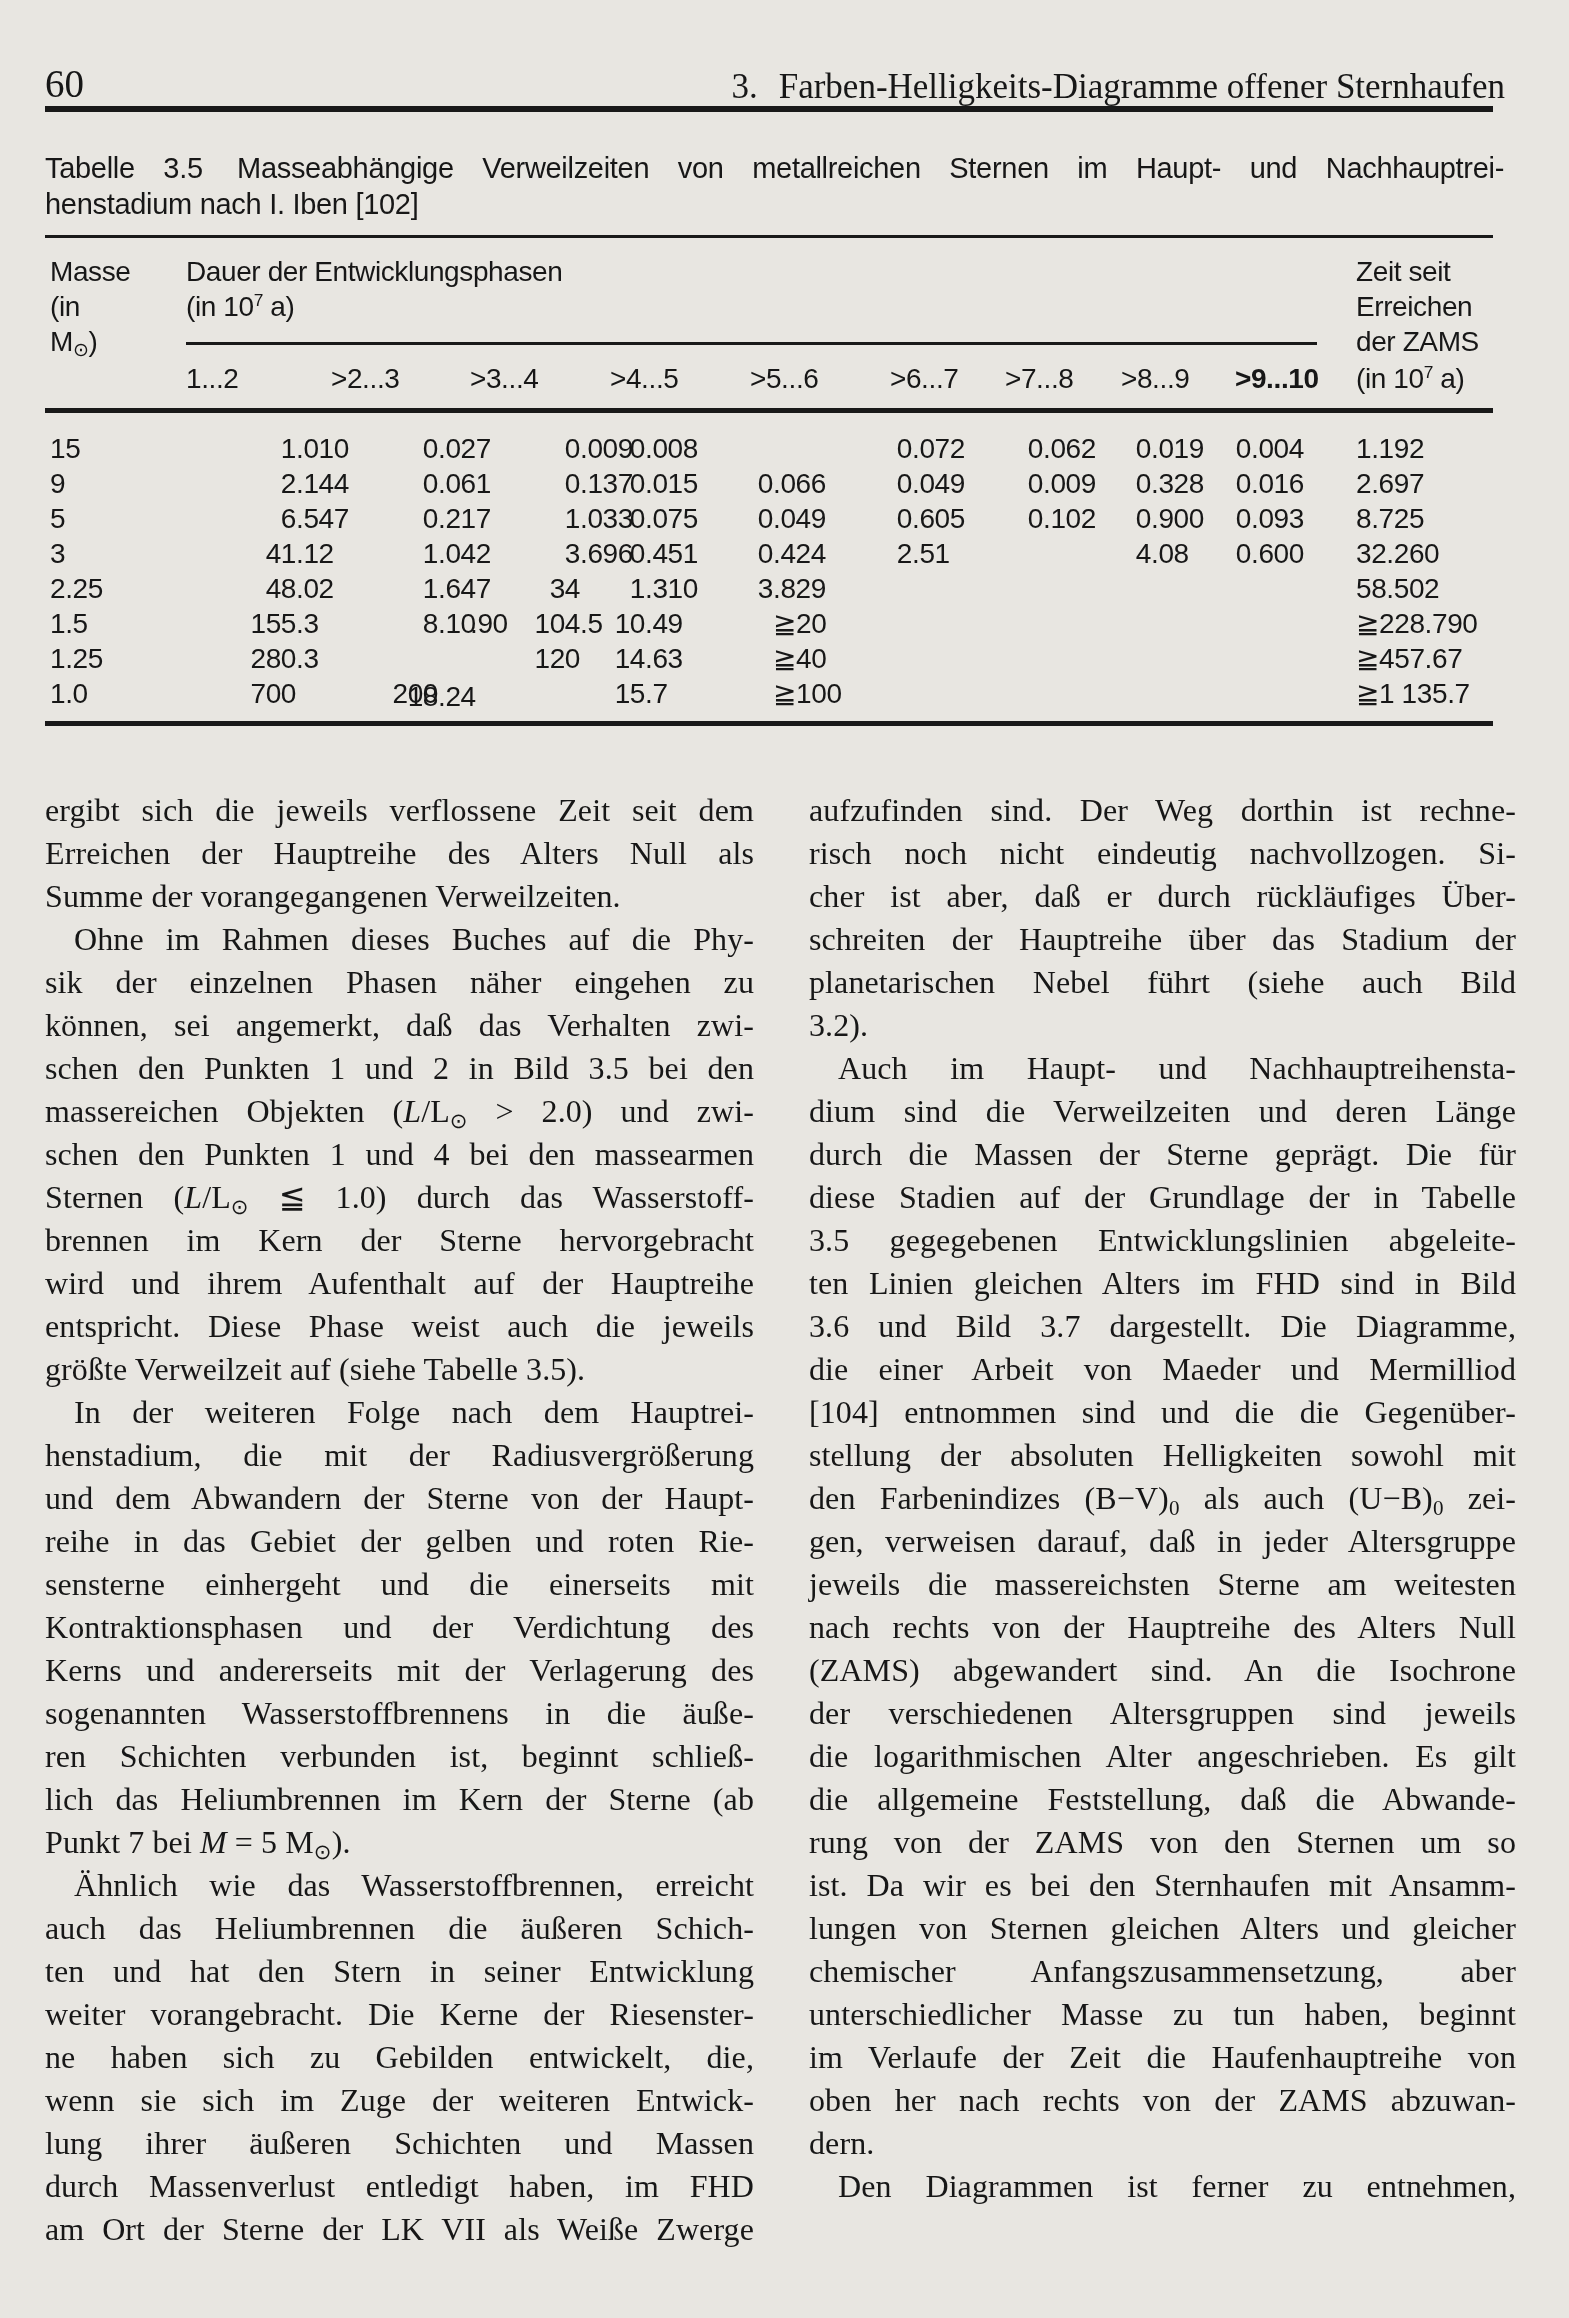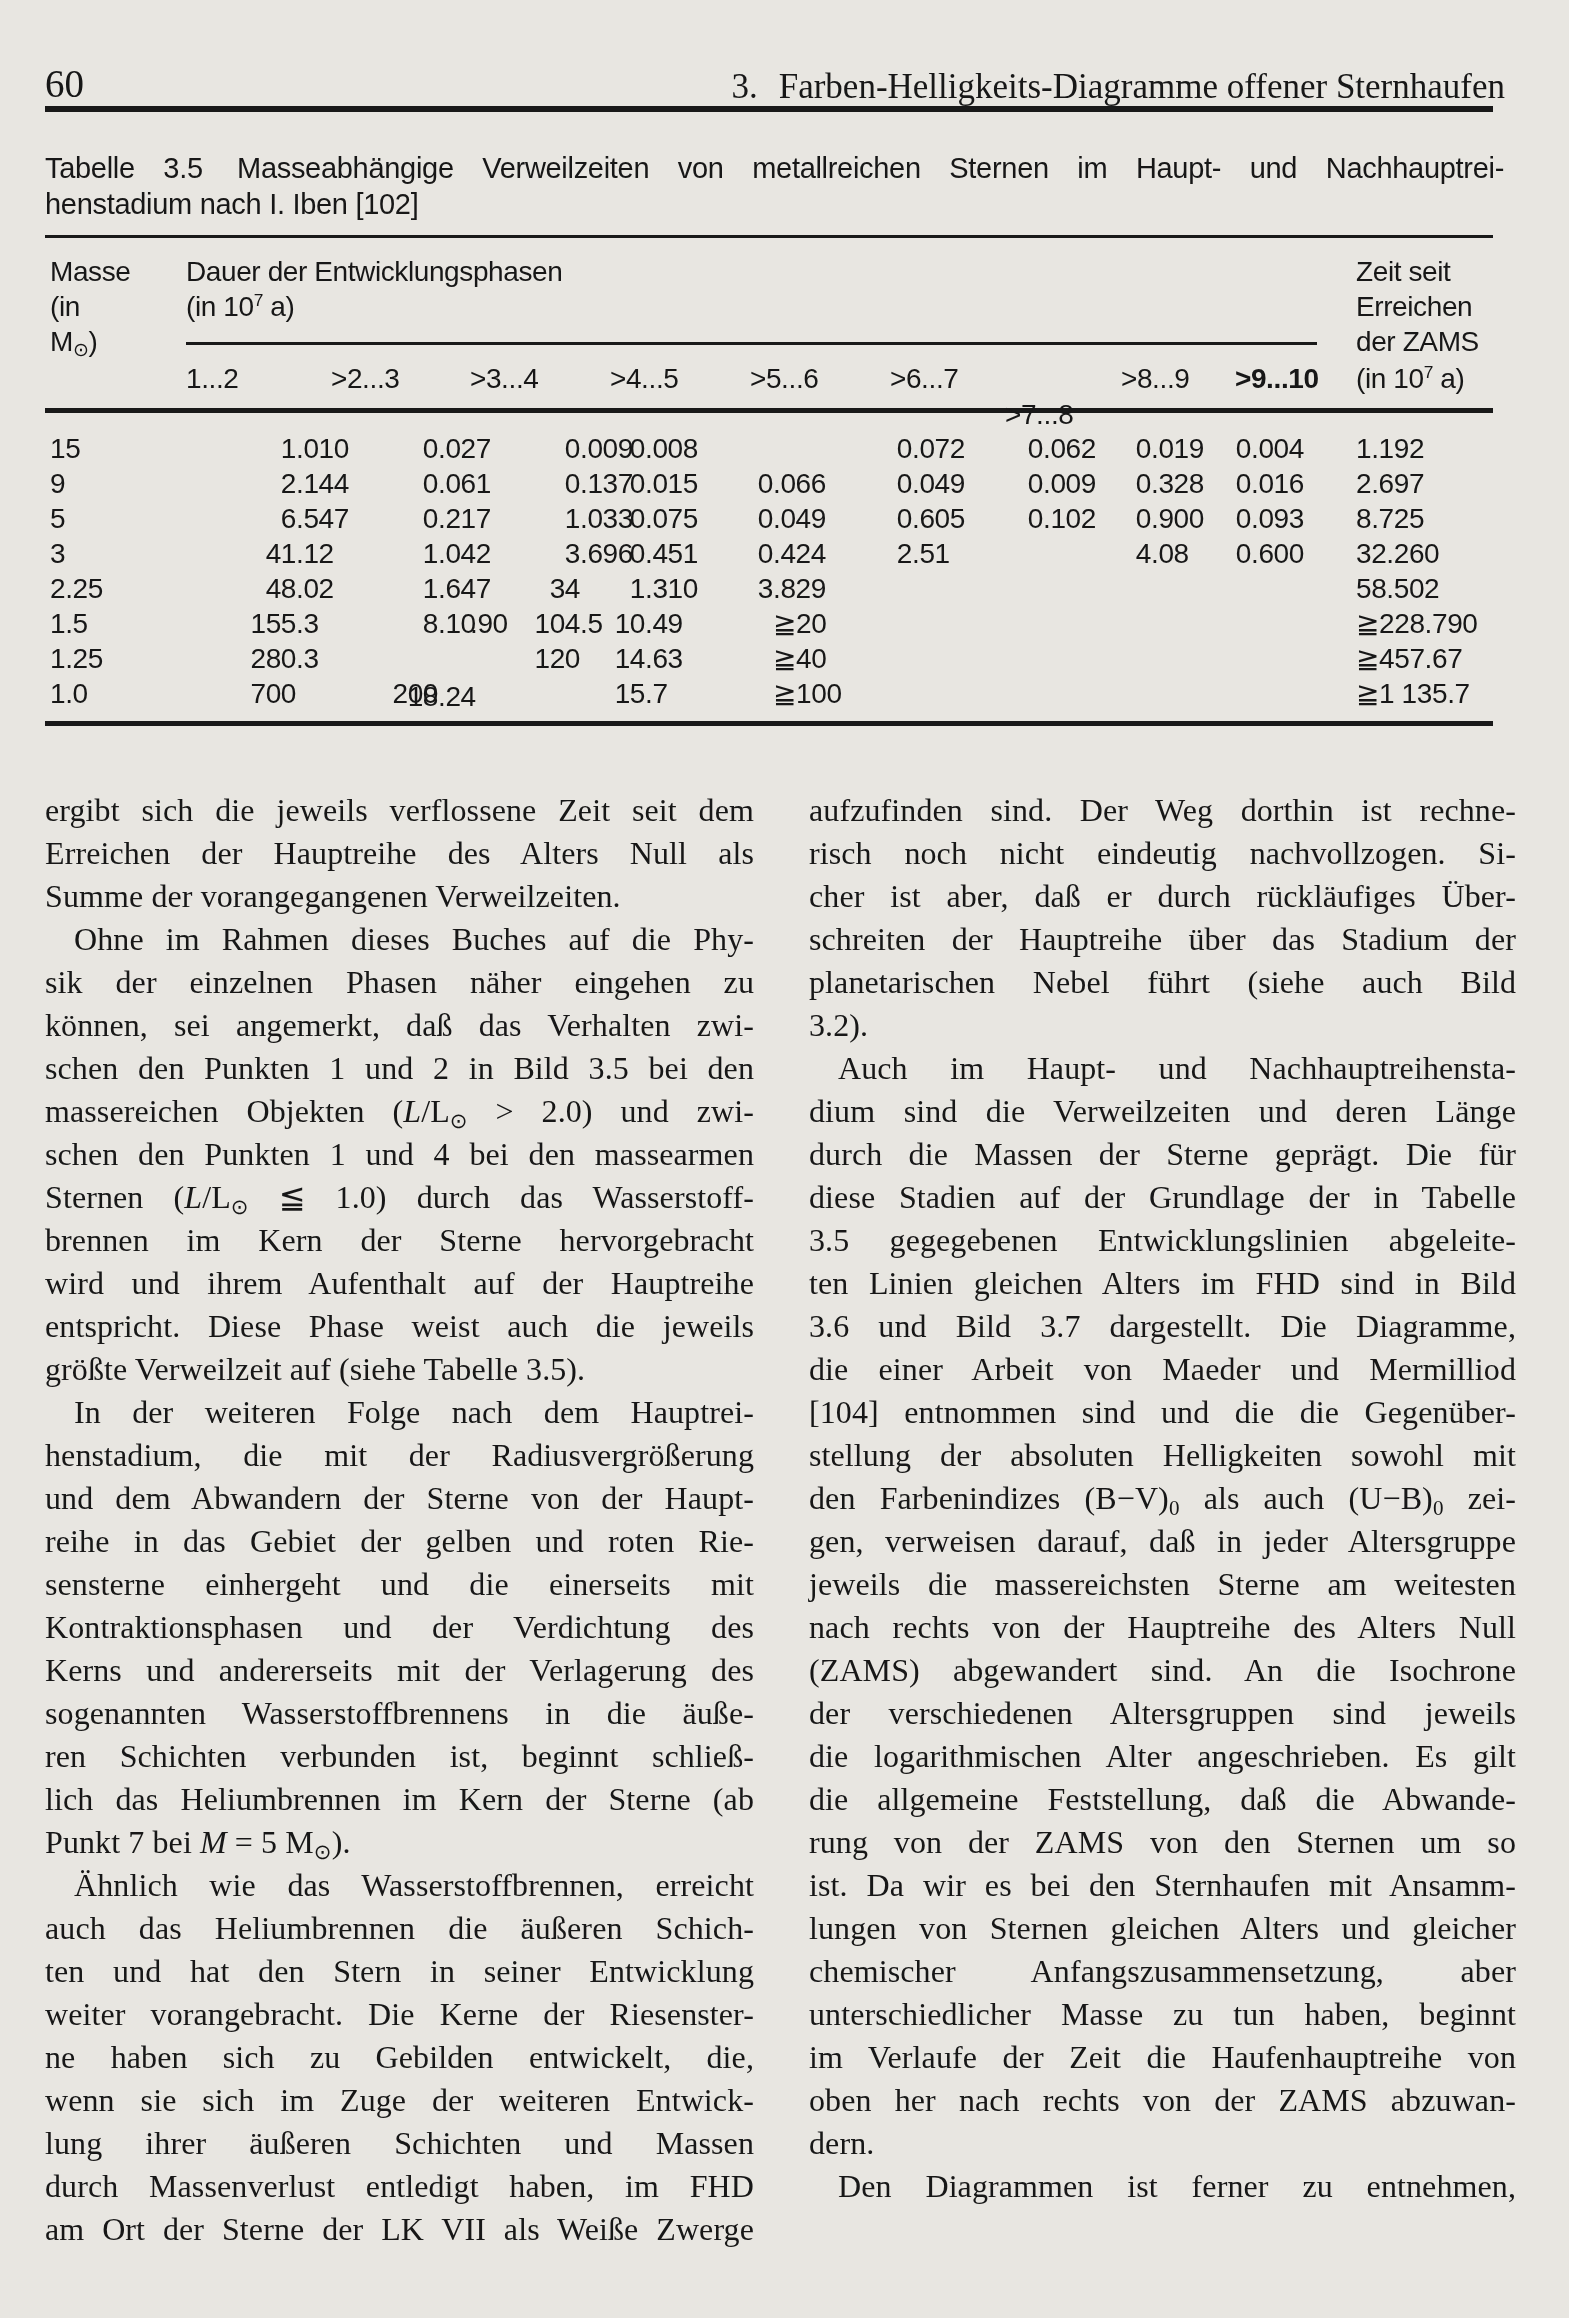--- a/index.html
+++ b/index.html
@@ -77,21 +77,21 @@
       <div class="tbl-text" style="left: 186px; top: 289px;">(in 10<sup>7</sup> a)</div>
       <div class="tbl-text" style="left: 1356px; top: 254px;">Zeit seit</div>
       <div class="tbl-text" style="left: 1356px; top: 289px;">Erreichen</div>
       <div class="tbl-text" style="left: 1356px; top: 324px;">der ZAMS</div>
       <div class="tbl-text" style="left: 186px; top: 361px;">1...2</div>
       <div class="tbl-text" style="left: 331px; top: 361px;">&gt;2...3</div>
       <div class="tbl-text" style="left: 470px; top: 361px;">&gt;3...4</div>
       <div class="tbl-text" style="left: 610px; top: 361px; text-align: center;">&gt;4...5</div>
       <div class="tbl-text" style="left: 750px; top: 361px;">&gt;5...6</div>
       <div class="tbl-text" style="left: 890px; top: 361px;">&gt;6...7</div>
-      <div class="tbl-text" style="left: 1005px; top: 361px; margin-top: 36px;">&gt;7...8</div>
+      <div class="tbl-text" style="left: 1005px; top: 361px;">&gt;7...8</div>
       <div class="tbl-text" style="left: 1121px; top: 361px;">&gt;8...9</div>
       <div class="tbl-text" style="left: 1235px; top: 361px; font-weight: bold;">&gt;9...10</div>
       <div class="tbl-text" style="left: 1356px; top: 361px;">(in 10<sup>7</sup> a)</div>
       <div class="tbl-text" style="left: 50px; top: 431px;">15</div>
       <div class="cell" style="left: 186px; top: 431px; width: 142px;"><span class="ip" style="width: 110px;">1</span><span class="fp">.010</span></div>
       <div class="cell" style="left: 331px; top: 431px; width: 142px;"><span class="ip" style="width: 107px;">0</span><span class="fp">.027</span></div>
       <div class="cell" style="left: 470px; top: 431px; width: 142px;"><span class="ip" style="width: 110px;">0</span><span class="fp">.009</span></div>
       <div class="cell" style="left: 610px; top: 431px; width: 142px;"><span class="ip" style="width: 35px;">0</span><span class="fp">.008</span></div>
       <div class="cell" style="left: 890px; top: 431px; width: 142px;"><span class="ip" style="width: 22px;">0</span><span class="fp">.072</span></div>
       <div class="cell" style="left: 1005px; top: 431px; width: 142px;"><span class="ip" style="width: 38px;">0</span><span class="fp">.062</span></div>

